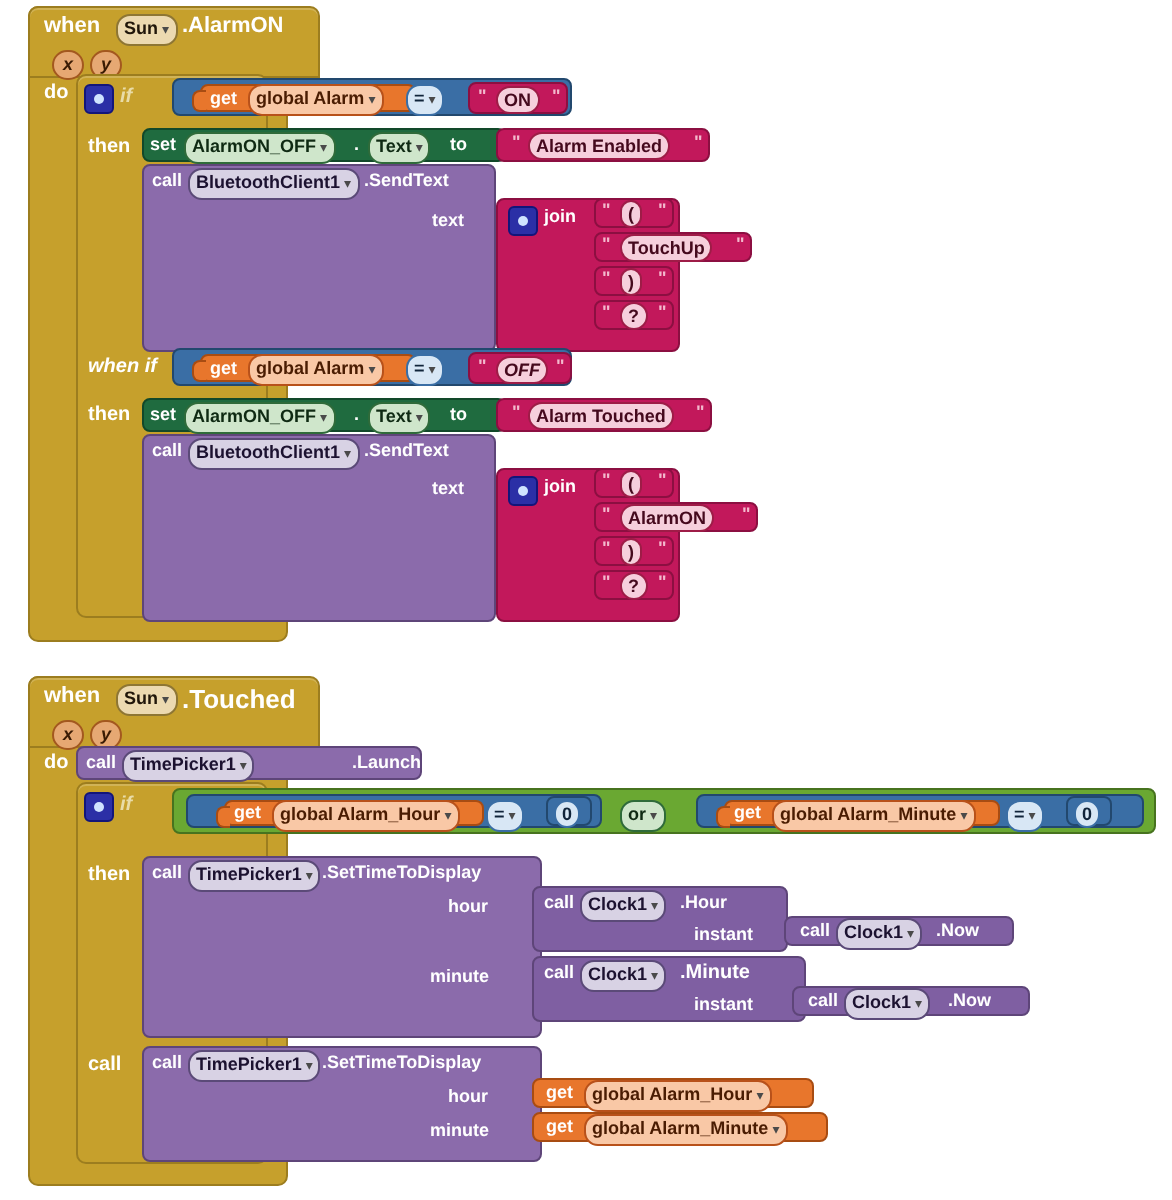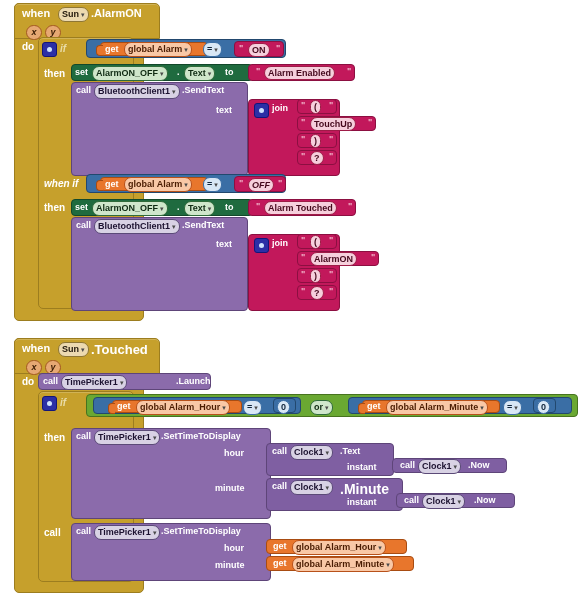--- a/index.html
+++ b/index.html
@@ -247,32 +247,32 @@
 
 <div class="blk callblk" style="left:71px;top:428px;width:200px;height:91px;"></div>
 <span class="lbl" style="position:absolute;left:76px;top:432px;font-size:9px;">call</span>
 <span class="pill grey" style="position:absolute;left:94px;top:430px;"><span>TimePicker1</span><span class="caret">▾</span></span>
 <span class="lbl" style="position:absolute;left:161px;top:432px;font-size:9px;">.SetTimeToDisplay</span>
 
 <span class="sockt" style="left:224px;top:448px;">hour</span>
 <div class="blk callblk dk" style="left:266px;top:443px;width:128px;height:33px;"></div>
 <span class="lbl" style="position:absolute;left:272px;top:447px;font-size:9px;">call</span>
 <span class="pill grey" style="position:absolute;left:290px;top:445px;"><span>Clock1</span><span class="caret">▾</span></span>
-<span class="lbl" style="position:absolute;left:340px;top:447px;font-size:9px;">.Text</span>
+<span class="lbl" style="position:absolute;left:340px;top:447px;font-size:9px;">.Hour</span>
 <span class="sockt" style="left:347px;top:462px;">instant</span>
 <div class="blk callblk dk" style="left:392px;top:458px;width:115px;height:15px;"></div>
 <span class="lbl" style="position:absolute;left:400px;top:461px;font-size:9px;">call</span>
 <span class="pill grey" style="position:absolute;left:418px;top:459px;"><span>Clock1</span><span class="caret">▾</span></span>
 <span class="lbl" style="position:absolute;left:468px;top:461px;font-size:9px;">.Now</span>
 
 <span class="sockt" style="left:215px;top:483px;">minute</span>
 <div class="blk callblk dk" style="left:266px;top:478px;width:137px;height:33px;"></div>
 <span class="lbl" style="position:absolute;left:272px;top:482px;font-size:9px;">call</span>
 <span class="pill grey" style="position:absolute;left:290px;top:480px;"><span>Clock1</span><span class="caret">▾</span></span>
-<span class="lbl" style="position:absolute;left:340px;top:482px;font-size:14px;">.Minute</span>
+<span class="lbl" style="position:absolute;left:340px;top:482px;font-size:10px;">.Minute</span>
 <span class="sockt" style="left:347px;top:497px;">instant</span>
 <div class="blk callblk dk" style="left:396px;top:493px;width:119px;height:15px;"></div>
 <span class="lbl" style="position:absolute;left:404px;top:496px;font-size:9px;">call</span>
 <span class="pill grey" style="position:absolute;left:422px;top:494px;"><span>Clock1</span><span class="caret">▾</span></span>
 <span class="lbl" style="position:absolute;left:474px;top:496px;font-size:9px;">.Now</span>
 
 <span class="lbl" style="position:absolute;left:44px;top:528px;font-size:10px;">call</span>
 
 <div class="blk callblk" style="left:71px;top:523px;width:200px;height:58px;"></div>
 <span class="lbl" style="position:absolute;left:76px;top:527px;font-size:9px;">call</span>

